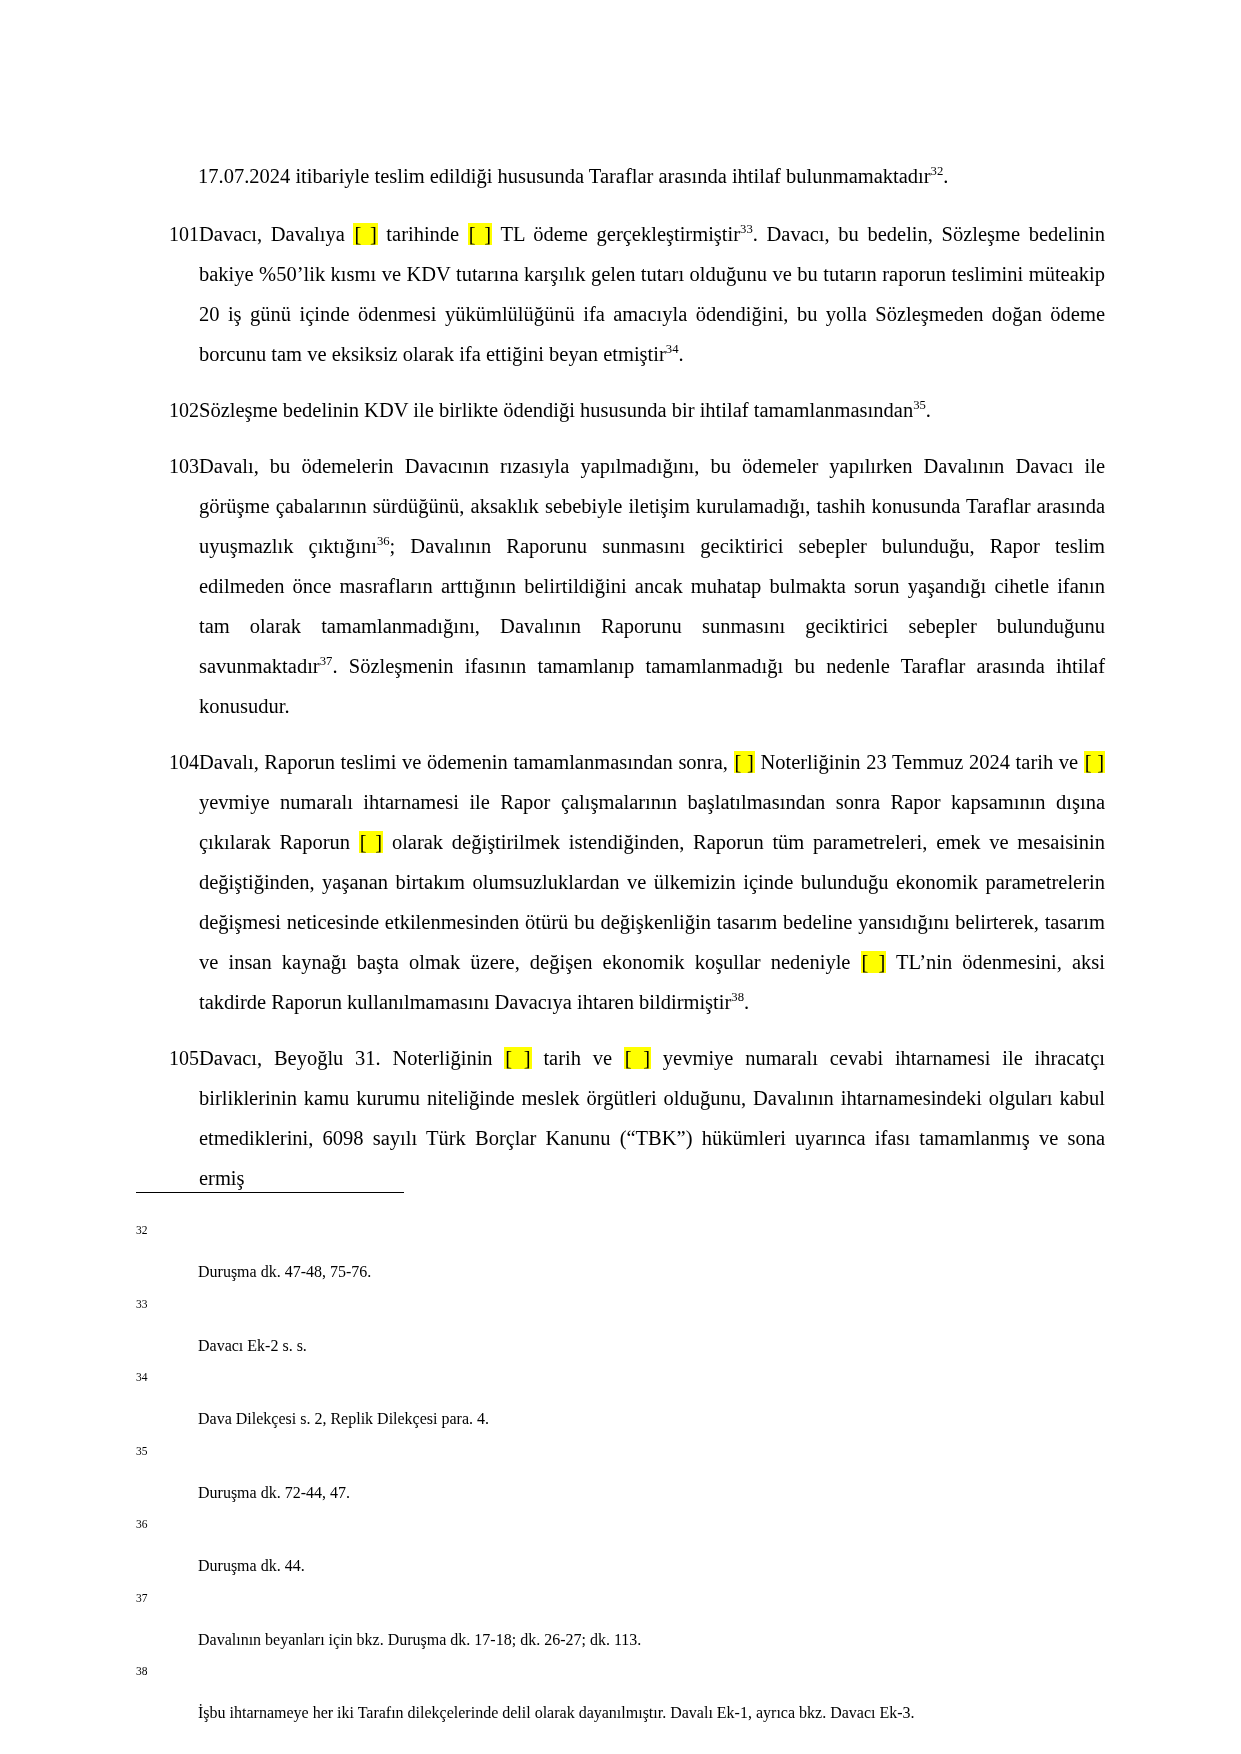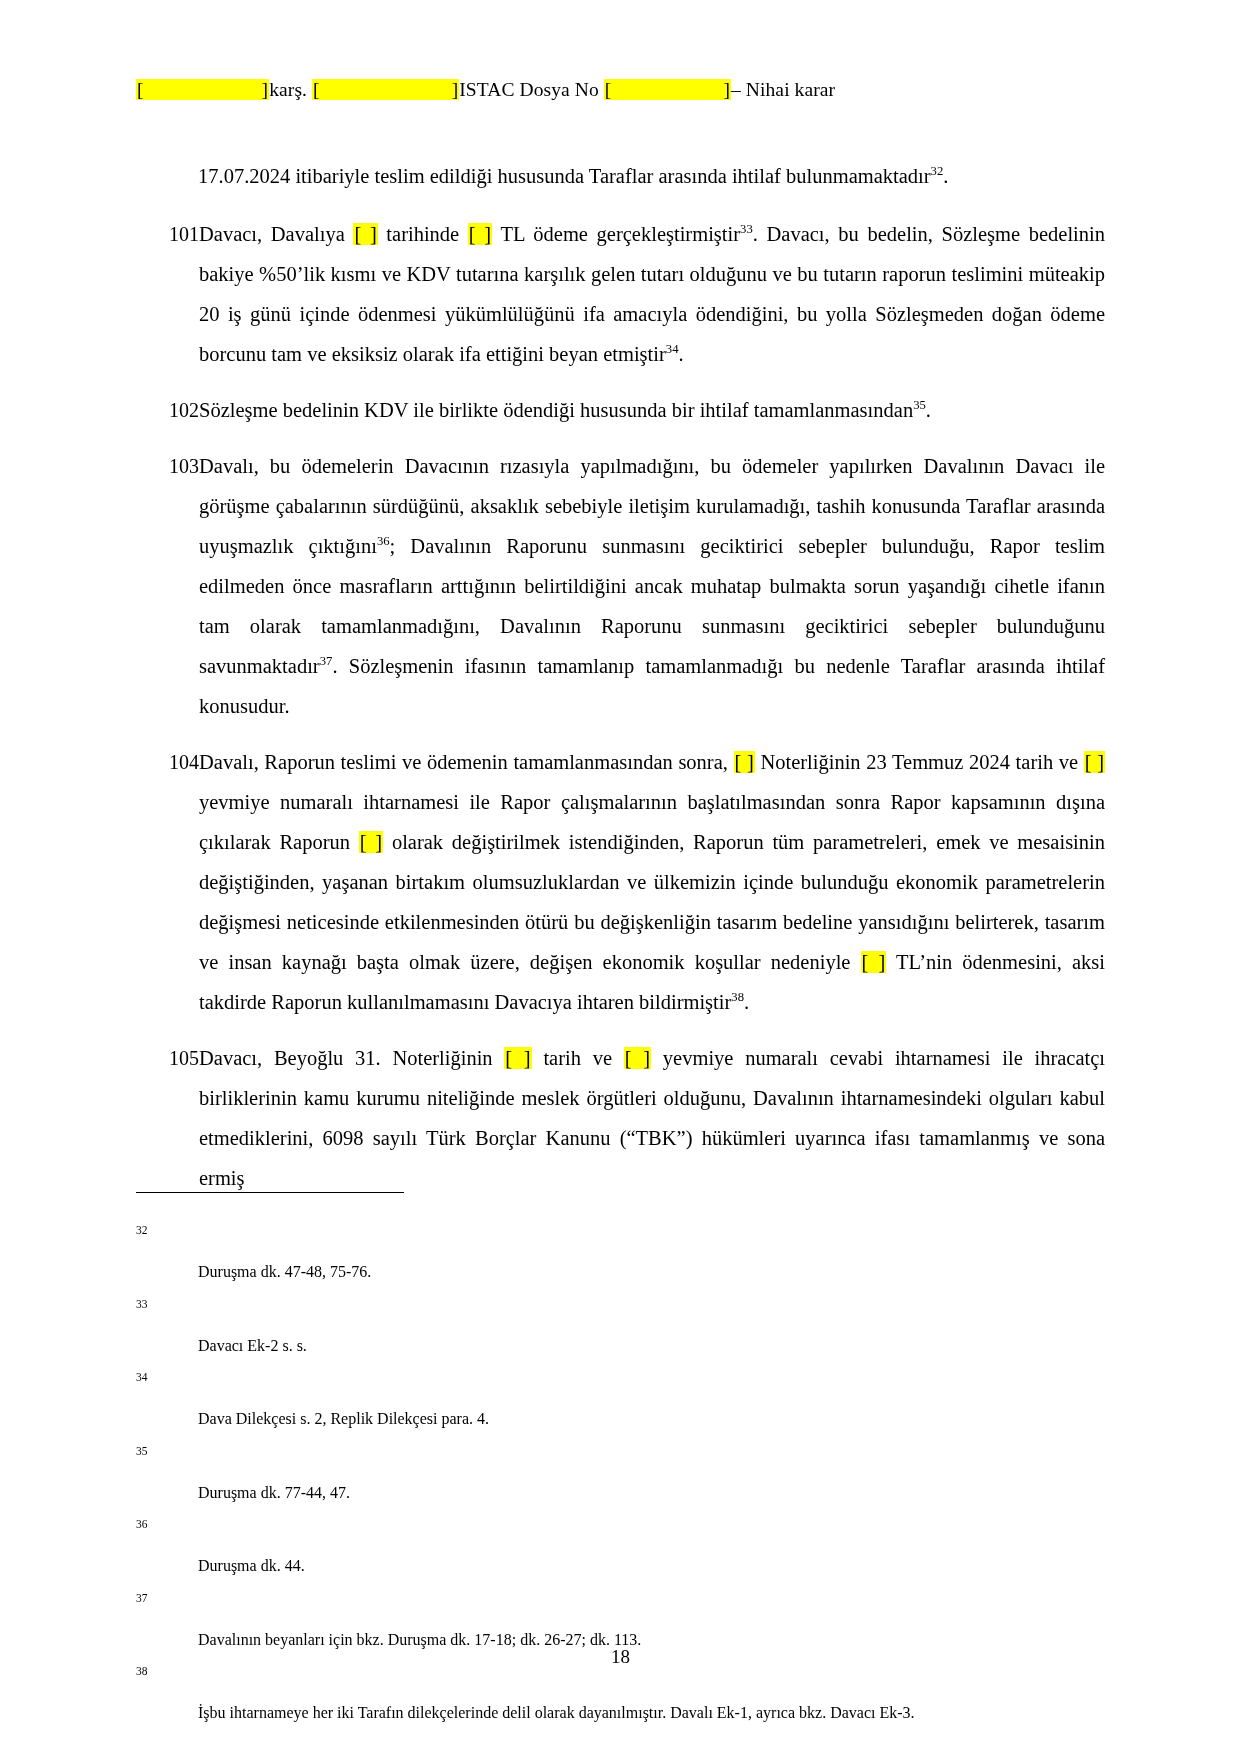--- a/index.html
+++ b/index.html
@@ -124,23 +124,20 @@
     width: 1241px;
     text-align: center;
     font-size: 19px;
   }
 </style>
 </head>
 <body>
 
 <div class="page">
 
-  <div class="running-header">
-    <span class="hl">[<span class="blank" style="width:118px"></span>]</span><span>karş.</span>&nbsp;<span class="hl">[<span class="blank" style="width:132px"></span>]</span><span>ISTAC Dosya No</span>&nbsp;<span class="hl">[<span class="blank" style="width:112px"></span>]</span><span>– Nihai karar</span>
-  </div>
 
   <div class="body-block">
 
     <div class="para cont">
       <div class="para-body nonum"><span>17.07.2024 itibariyle teslim edildiği hususunda Taraflar arasında ihtilaf bulunmamaktadır</span><sup>32</sup><span>.</span></div>
     </div>
 
     <div id="paragraph-list">
         <div class="para">
           <div class="para-num">101</div>
@@ -176,31 +173,30 @@
       <div class="fn">
         <div class="fn-num">33</div>
         <div class="fn-text">Davacı Ek-2 s. s.</div>
       </div>
       <div class="fn">
         <div class="fn-num">34</div>
         <div class="fn-text">Dava Dilekçesi s. 2, Replik Dilekçesi para. 4.</div>
       </div>
       <div class="fn">
         <div class="fn-num">35</div>
-        <div class="fn-text">Duruşma dk. 77-44, 47.</div>
+        <div class="fn-text">Duruşma dk. 72-44, 47.</div>
       </div>
       <div class="fn">
         <div class="fn-num">36</div>
         <div class="fn-text">Duruşma dk. 44.</div>
       </div>
       <div class="fn">
         <div class="fn-num">37</div>
         <div class="fn-text">Davalının beyanları için bkz. Duruşma dk. 17-18; dk. 26-27; dk. 113.</div>
       </div>
       <div class="fn">
         <div class="fn-num">38</div>
         <div class="fn-text">İşbu ihtarnameye her iki Tarafın dilekçelerinde delil olarak dayanılmıştır. Davalı Ek-1, ayrıca bkz. Davacı Ek-3.</div>
       </div>
     </div>
 
-  <div class="page-number">18</div>
 
 </div>
 
 </body></html>

